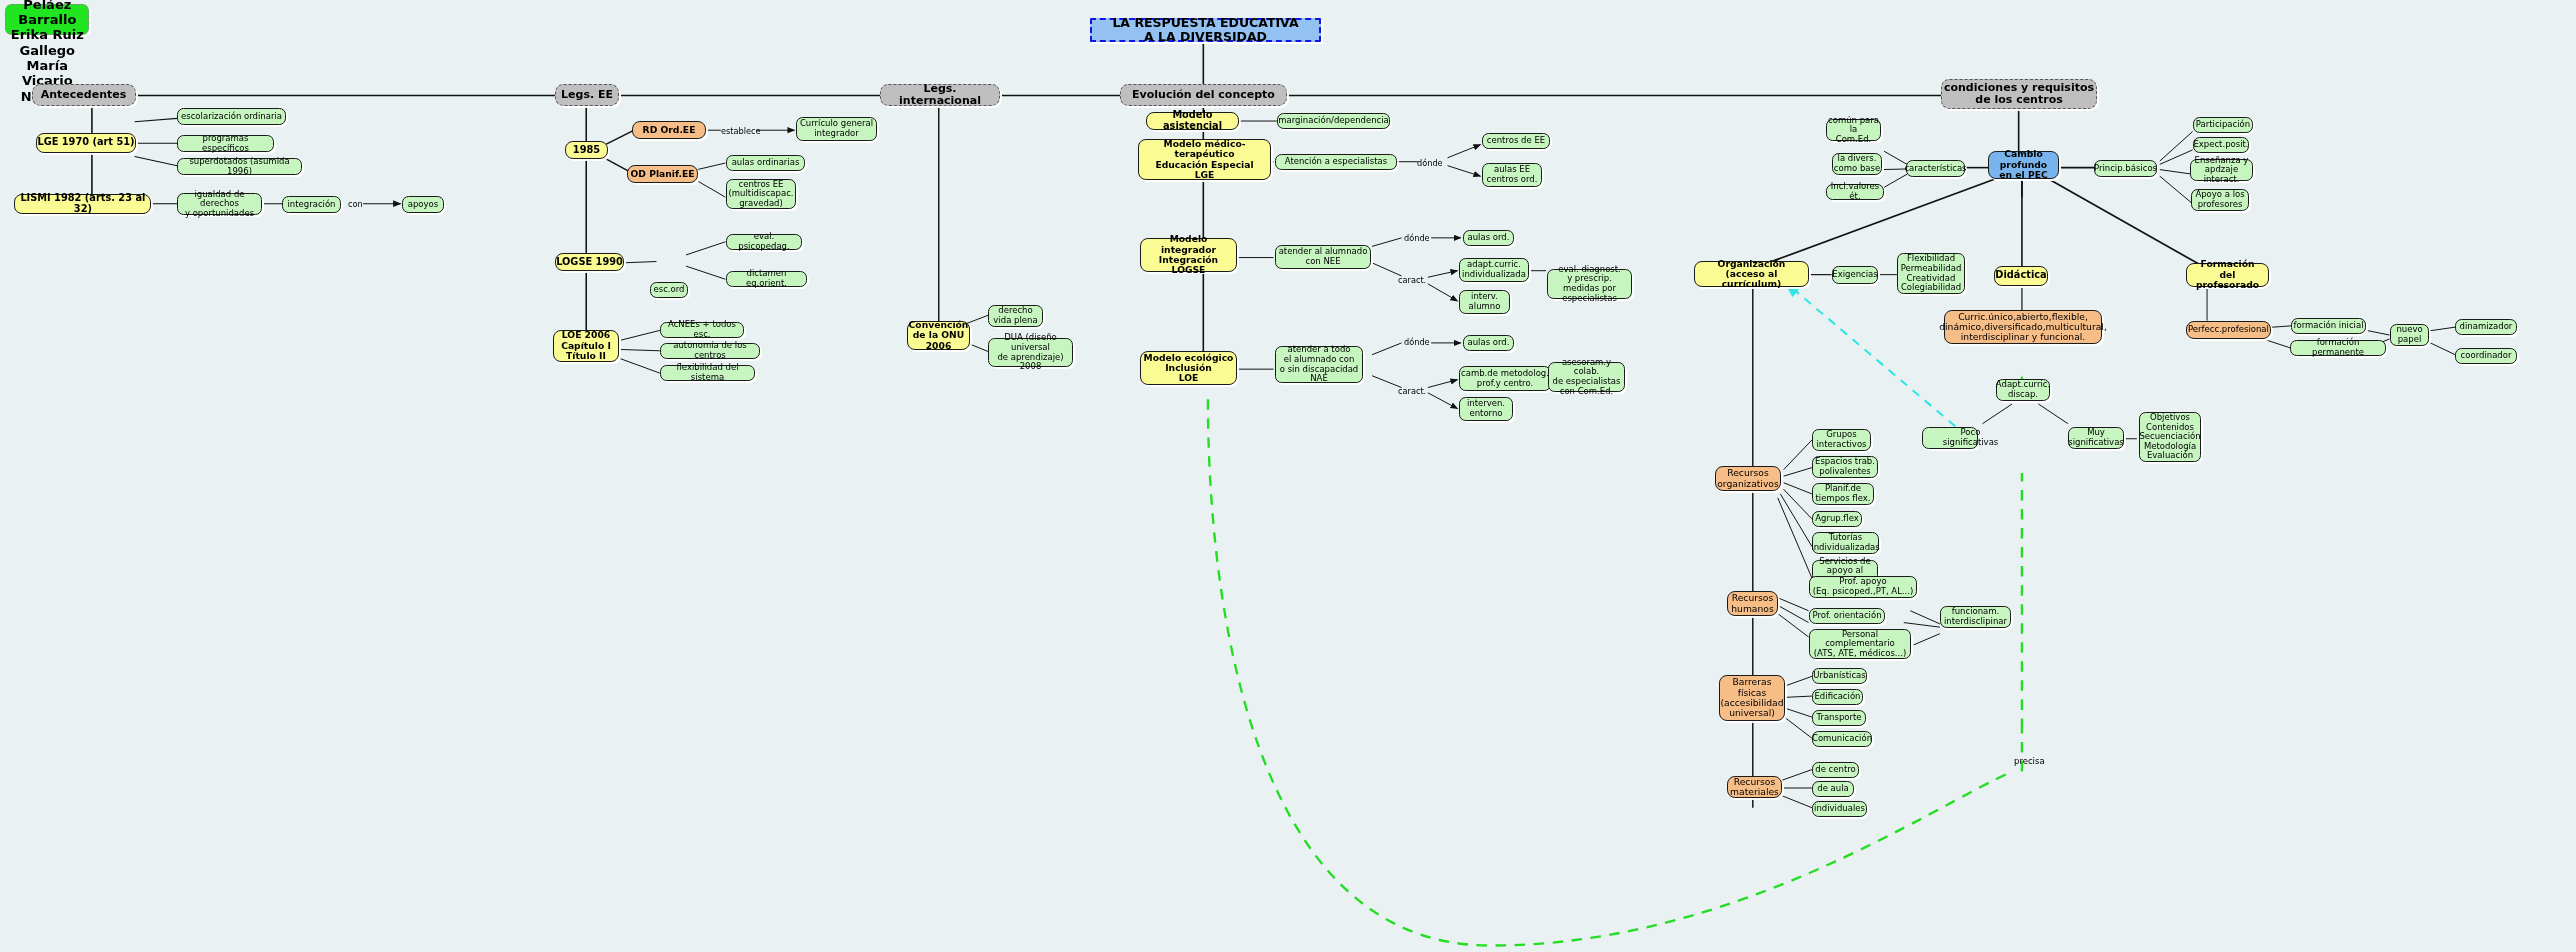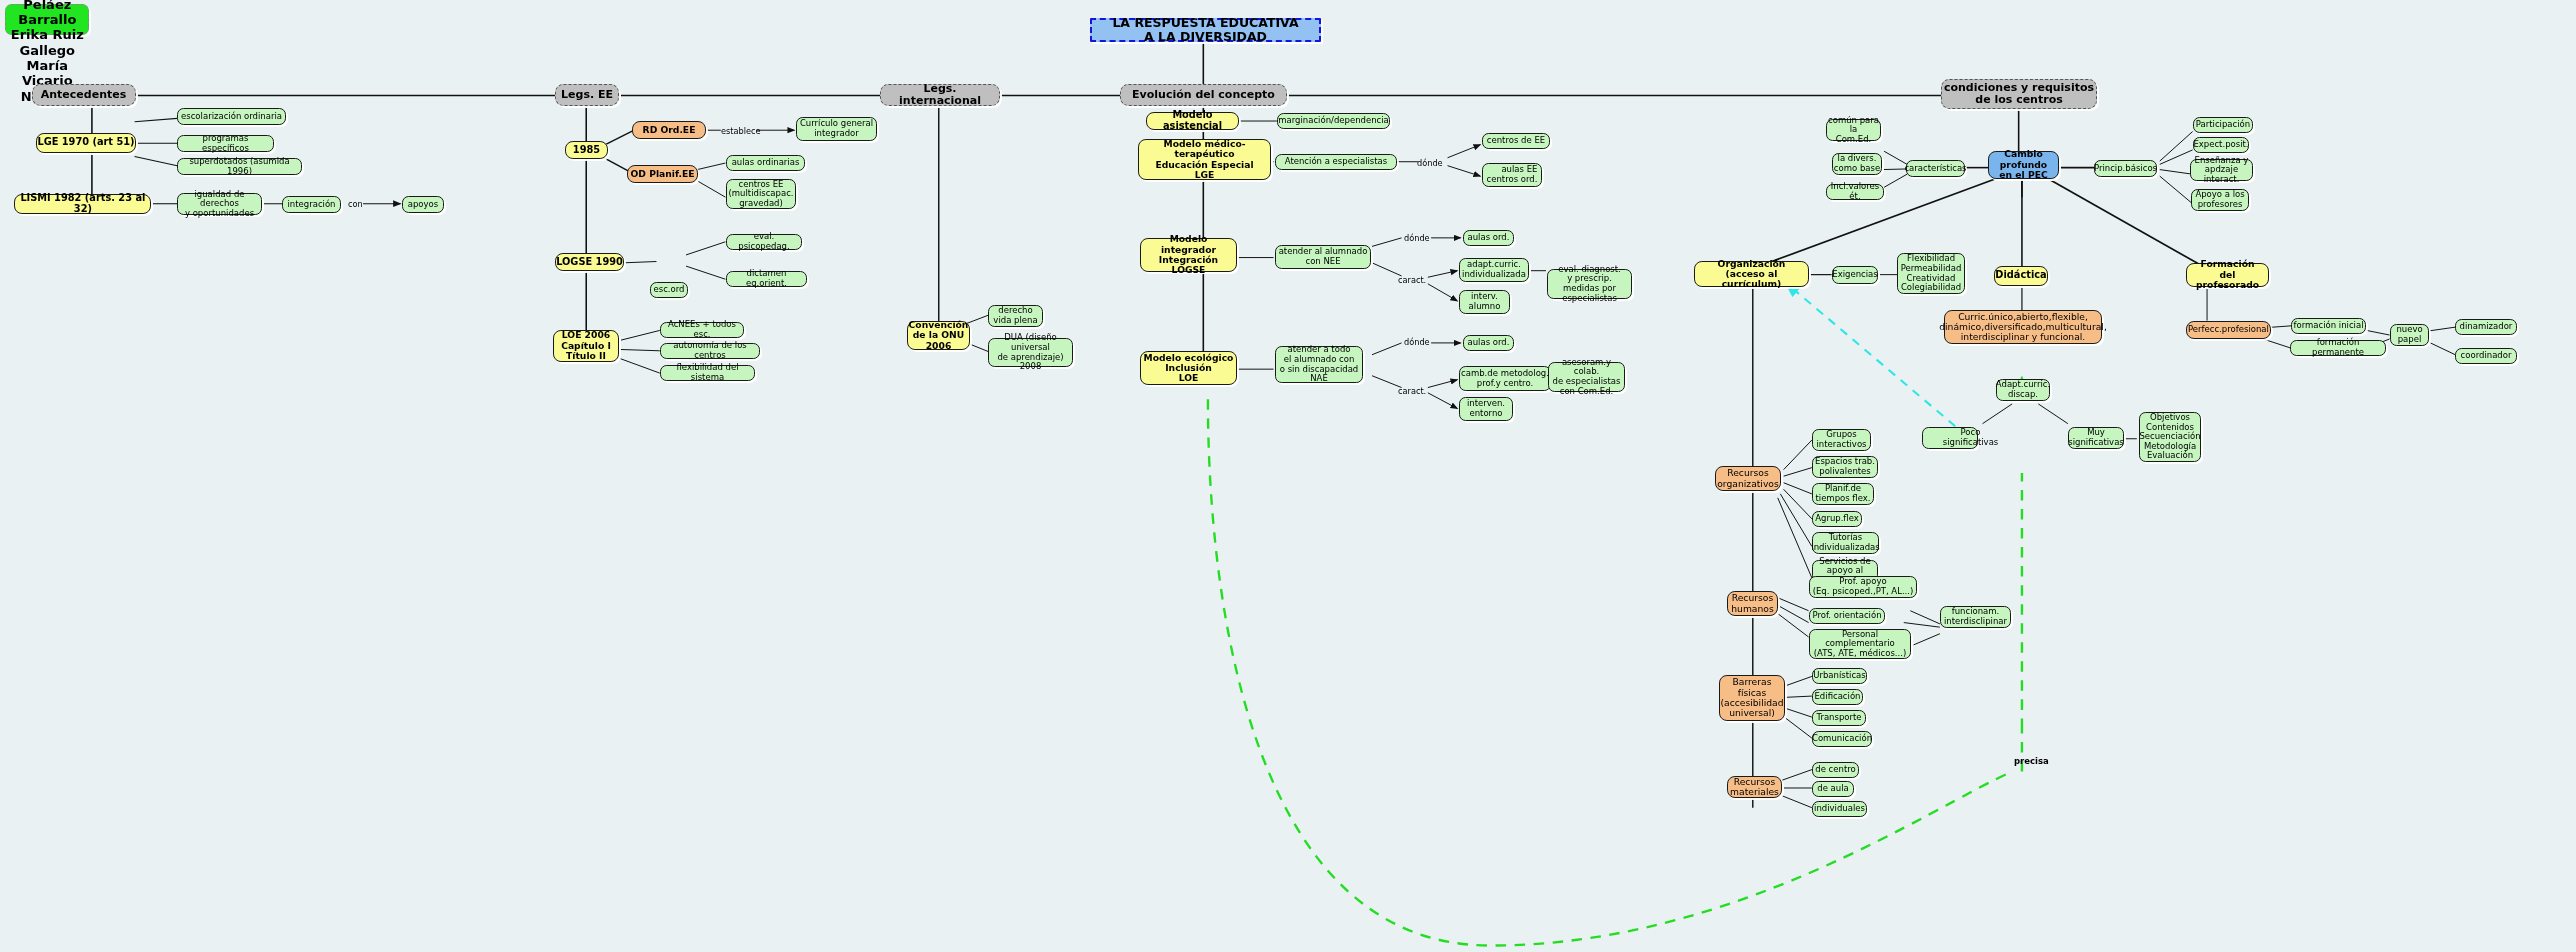--- a/index.html
+++ b/index.html
@@ -98,21 +98,21 @@
   }
   
   .edge-label {
     position: absolute;
     font-size: 8.2px;
     color: #000;
     background: transparent;
     z-index: 6;
     white-space: nowrap;
   }
-  .edge-label.bold { font-weight: bold; }
+  .edge-label.bold { font-weight: normal; }
 </style>
 </head>
 <body>
 
 <div id="canvas">
 
   <svg id="edges" viewBox="0 0 3924 1451">
     <defs>
       <marker id="arrow" markerWidth="9" markerHeight="9" refX="7" refY="3.2" orient="auto">
         <path d="M0,0 L8,3.2 L0,6.4 z" fill="#111"></path>
@@ -307,21 +307,21 @@
 
   <div class="node n-yellow" style="left:1146px; top:112px; width:93px; height:18.4px;">Modelo asistencial</div>
   <div class="node n-green" style="left:1277px; top:113px; width:113px; height:15.8px;">marginación/dependencia</div>
 
   <div class="node n-yellow n-yellow-sm" style="left:1138px; top:139px; width:133px; height:41px;">Modelo médico-terapéutico
 Educación Especial
 LGE</div>
   <div class="node n-green" style="left:1275px; top:154px; width:122px; height:15.8px;">Atención a especialistas</div>
   <div class="edge-label" style="left:1417px; top:158px;">dónde</div>
   <div class="node n-green" style="left:1482px; top:133px; width:68px; height:15.8px;">centros de EE</div>
-  <div class="node n-green" style="left:1482px; top:163px; width:60px; height:23.6px;text-align:right;">aulas EE
+  <div class="node n-green" style="left:1482px; top:163px; width:60px; height:23.6px;">aulas EE
 centros ord.</div>
 
   <div class="node n-yellow n-yellow-sm" style="left:1140px; top:238px; width:97px; height:34px;">Modelo integrador
 Integración
 LOGSE</div>
   <div class="node n-green" style="left:1275px; top:245px; width:96px; height:23.6px;">atender al alumnado
 con NEE</div>
   <div class="edge-label" style="left:1404px; top:233px;">dónde</div>
   <div class="edge-label" style="left:1398px; top:275px;">caract.</div>
   <div class="node n-green" style="left:1463px; top:230px; width:51px; height:15.8px;">aulas ord.</div>

